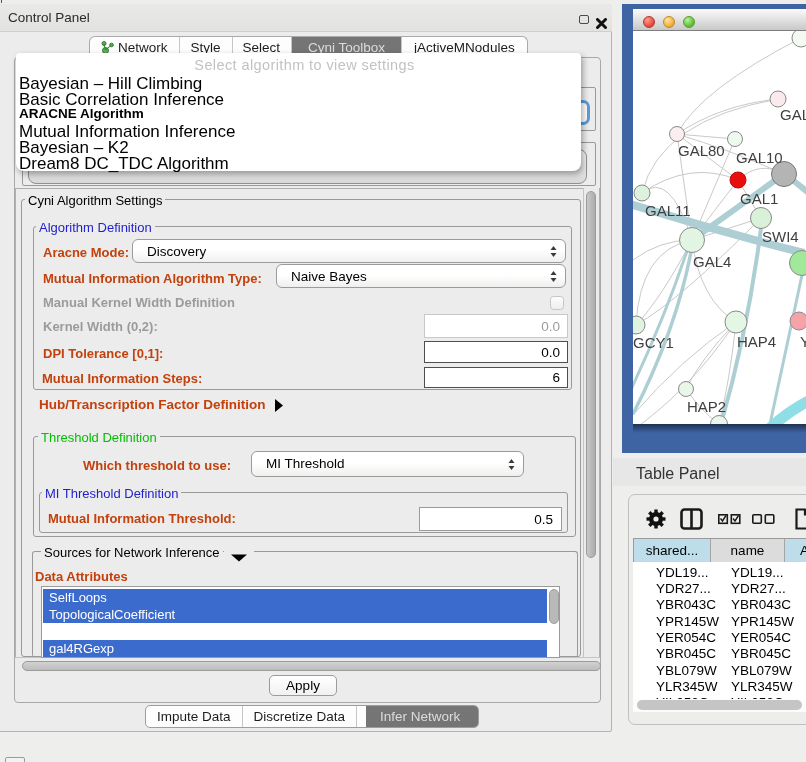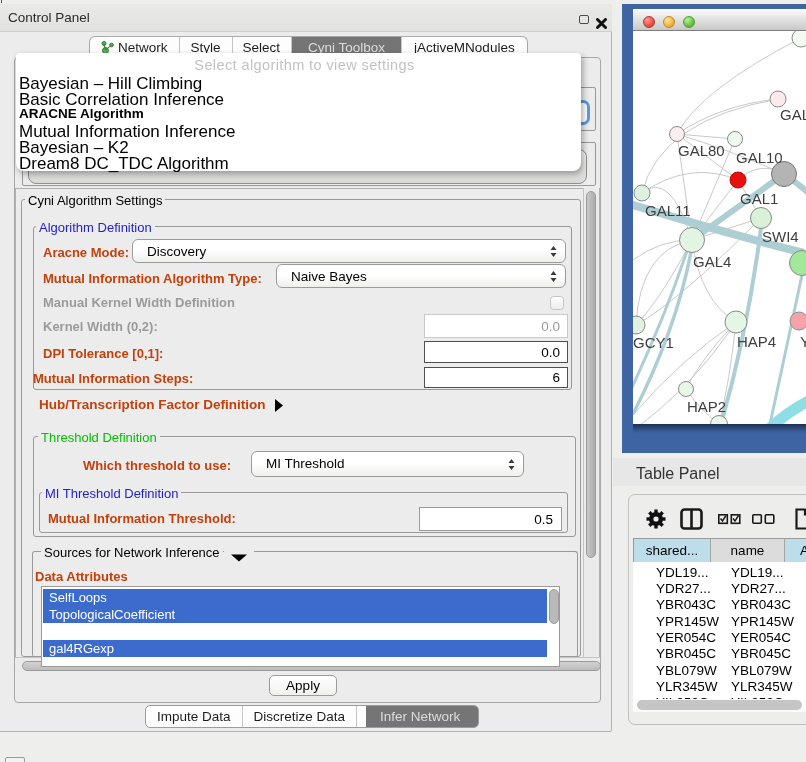--- a/index.html
+++ b/index.html
@@ -26,21 +26,21 @@
 .combo .cl { position:absolute; left:14px; top:4px; }
 .combo .ar { position:absolute; right:8px; top:50%; margin-top:-5.5px; width:7px; height:11px; }
 .ar svg { display:block; }
 
 .tfield { position:absolute; background:#fff; font-size:13.5px; text-align:right; }
 
 .glabel { position:absolute; background:#ececec; padding:0 3px; font-size:13px; }
 .rowlab { position:absolute; font-size:13px; font-weight:bold; color:#c2410c; white-space:nowrap; }
 .gray { color:#9b9b9b; }
 
-#attrlist { position:absolute; left:41px; top:586px; width:519px; height:81px; background:#fff; border:1px solid #9a9a9a; overflow:hidden; }
+#attrlist { position:absolute; left:41px; top:586px; width:519px; height:72px; background:#fff; border:1px solid #9a9a9a; overflow:hidden; }
 #attrlist .it { position:absolute; left:1px; width:504px; height:17px; background:#3c6bce; color:#fff; font-size:13px; padding:1px 0 0 6px; }
 #vthumb2 { position:absolute; left:507px; top:2px; width:10px; height:35px; background:#b9b9b9; border:1px solid #9e9e9e; border-radius:5px; }
 
 #vsb { position:absolute; left:583px; top:188px; width:16px; height:484px; background:#ebebeb; border-left:1px solid #c4c4c4; }
 #vsb .th { position:absolute; left:2px; top:3px; width:10px; height:367px; background:linear-gradient(90deg,#c9c9c9,#ababab); border:1px solid #9b9b9b; border-radius:5px; }
 #hsb { position:absolute; left:15px; top:657px; width:585px; height:15px; background:#ebebeb; border-top:1px solid #c4c4c4; }
 #hsb .th { position:absolute; left:7px; top:3px; width:579px; height:10px; background:linear-gradient(#d2d2d2,#bcbcbc); border:1px solid #9b9b9b; border-radius:5px; }
 
 #applybtn { position:absolute; left:269px; top:675px; width:68px; height:21px; background:linear-gradient(#ffffff,#f1f1f0); border:1px solid #9b9b9b; border-radius:5px; text-align:center; font-size:13.5px; color:#000; padding-top:2px; }
 
@@ -141,21 +141,21 @@
 
   <div class="rowlab gray" style="left:43px;top:295px;">Manual Kernel Width Definition</div>
   <div class="abs" style="left:550px;top:296px;width:14px;height:14px;background:linear-gradient(#fdfdfd,#ededed);border:1.5px solid #c6c6c6;border-radius:3.5px;"></div>
 
   <div class="rowlab gray" style="left:43px;top:319px;">Kernel Width (0,2):</div>
   <div class="tfield" style="left:424px;top:314px;width:144px;height:24px;border:1px solid #c9c9c9;color:#9b9b9b;padding:4px 7px 0 0;">0.0</div>
 
   <div class="rowlab" style="left:43px;top:346px;">DPI Tolerance [0,1]:</div>
   <div class="tfield" style="left:424px;top:341px;width:144px;height:22px;border:1.5px solid #4f4f4f;color:#000;padding:3px 7px 0 0;">0.0</div>
 
-  <div class="rowlab" style="left:33px;top:371px;">Mutual Information Steps:</div>
+  <div class="rowlab" style="left:42px;top:371px;">Mutual Information Steps:</div>
   <div class="tfield" style="left:424px;top:367px;width:144px;height:21px;border:1.5px solid #4f4f4f;color:#000;padding:2px 7px 0 0;">6</div>
 
   <div class="rowlab" style="left:39px;top:397px;font-size:13.5px;">Hub/Transcription Factor Definition</div>
   <div class="abs" style="left:274px;top:398px;"><svg width="10" height="13">
         <polygon points="1,0 9,6.5 1,13" fill="#000"></polygon>
       </svg></div>
 
   <div class="gframe" style="left:33px;top:436px;width:543px;height:101px;border-radius:3px;"></div>
   <div class="glabel" style="left:38px;top:430px;color:#00c000;">Threshold Definition</div>
 

